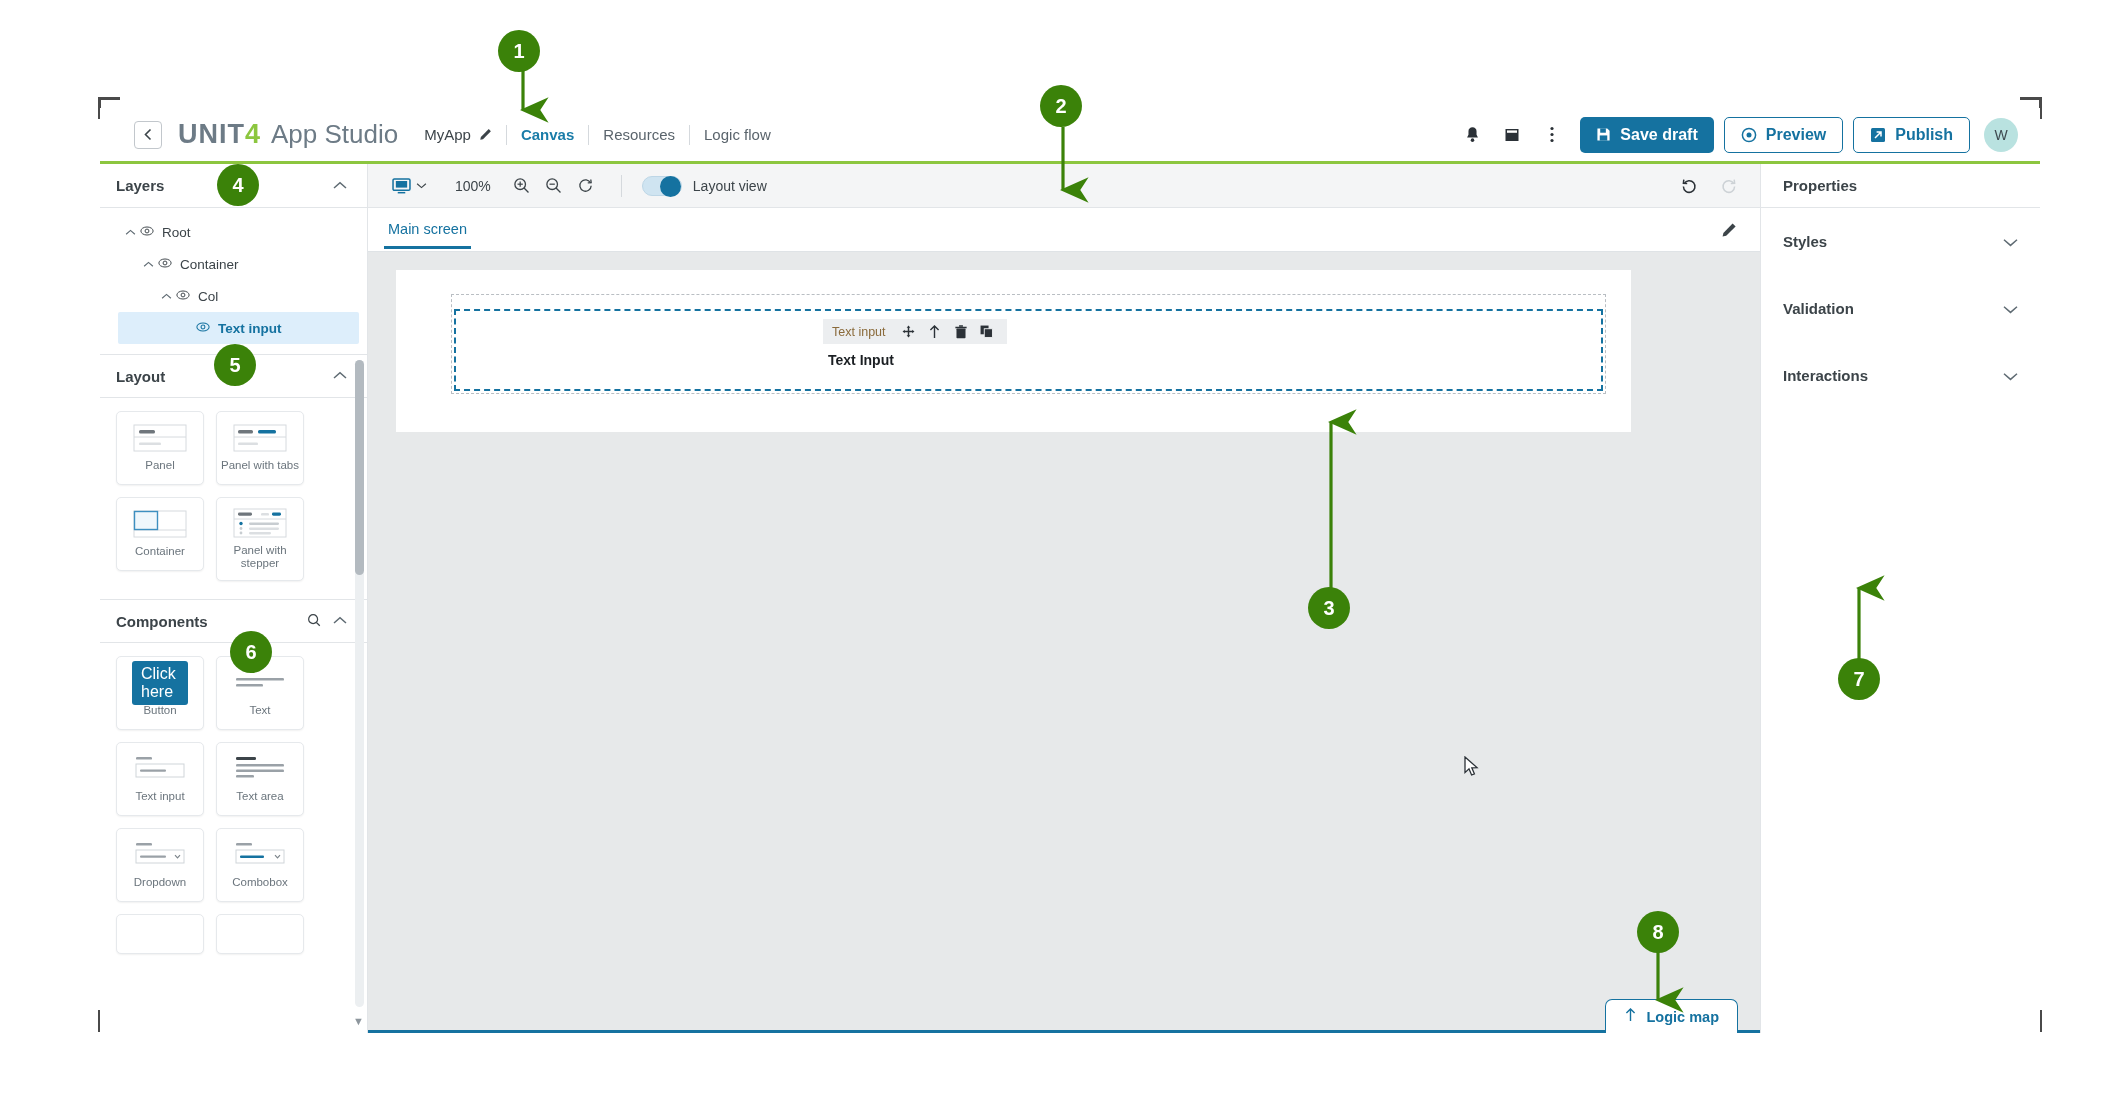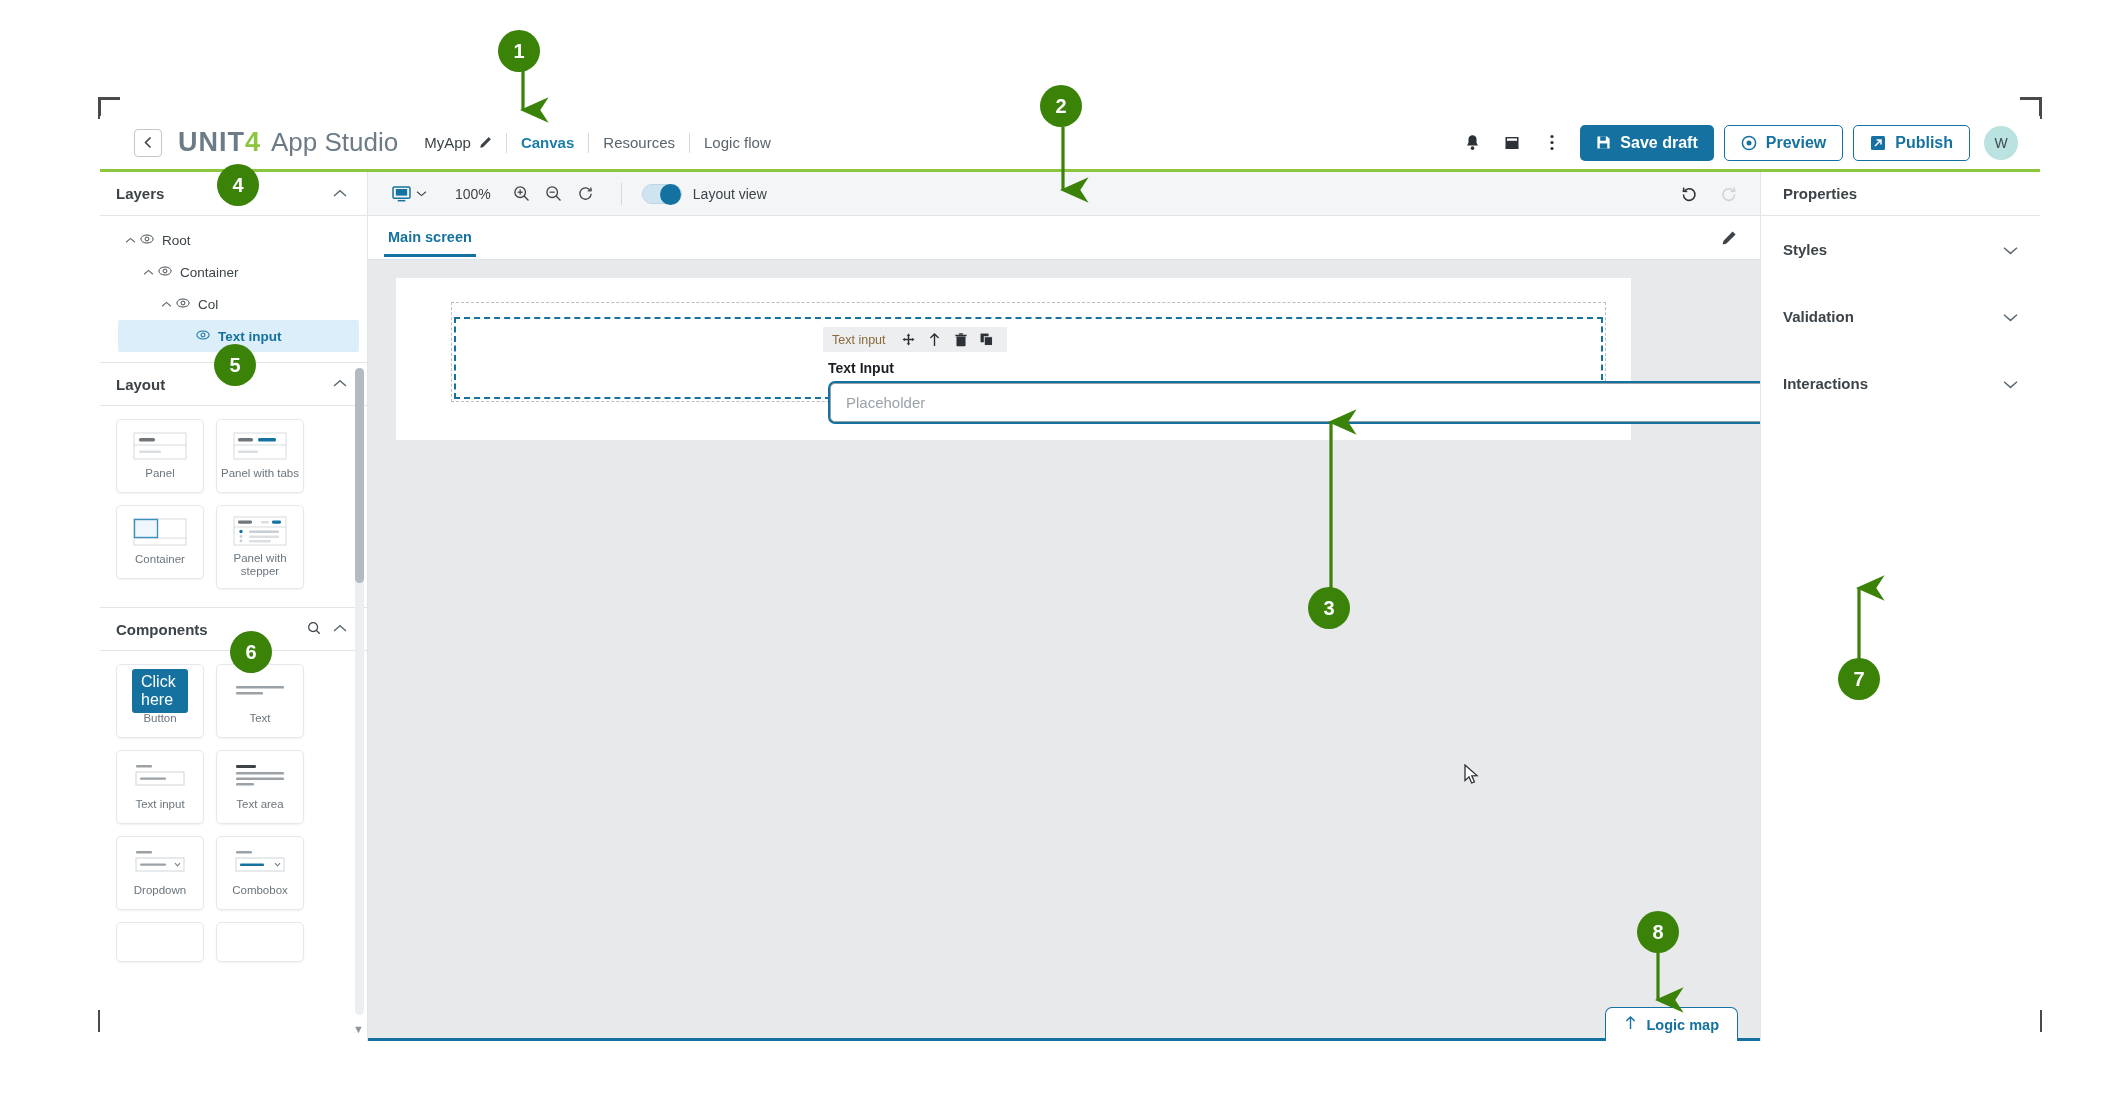--- a/index.html
+++ b/index.html
@@ -14,21 +14,21 @@
 
   
   .corner { position: absolute; border-color: #4a4a4a; }
   .corner-tl { left: 98px; top: 97px; width: 22px; height: 22px; border-left: 3px solid #4a4a4a; border-top: 3px solid #4a4a4a; }
   .corner-tr { left: 2020px; top: 97px; width: 22px; height: 22px; border-right: 3px solid #4a4a4a; border-top: 3px solid #4a4a4a; }
   .corner-bl { left: 98px; top: 1010px; width: 22px; height: 22px; border-left: 3px solid #4a4a4a; border-bottom: 3px solid #4a4a4a; }
   .corner-br { left: 2020px; top: 1010px; width: 22px; height: 22px; border-right: 3px solid #4a4a4a; border-bottom: 3px solid #4a4a4a; }
 
   
   #app {
-    position: absolute; left: 100px; top: 116px;
+    position: absolute; left: 100px; top: 108px;
     width: 1940px; height: 925px;
     background: #fca5a5;
     overflow: hidden;
   }
 
   
   #topbar {
     position: relative; height: 56px; width: 100%;
     background: #fff; display: flex; align-items: center;
     border-bottom: 3px solid #8cc63f;
@@ -122,21 +122,21 @@
   }
   .toggle .knob { position: absolute; right: 0px; top: -1px; width: 21px; height: 21px; border-radius: 50%; background: #1572a0; }
   .toggle-label { font-size: 14px; color: #3c4449; }
   .ct-right { margin-left: auto; display: flex; align-items: center; gap: 10px; }
 
   #screen-tabs {
     height: 44px; background: #fff; border-bottom: 1px solid #dfe3e6;
     display: flex; align-items: center; padding: 0 16px; position: relative;
   }
   .screen-tab {
-    font-size: 14.5px; color: #1572a0; font-weight: 700; padding: 11px 4px 9px 4px;
+    font-size: 14.5px; color: #1572a0; font-weight: 400; padding: 11px 4px 9px 4px;
     border-bottom: 3px solid #1572a0; cursor: pointer;
   }
   .tab-pencil { margin-left: auto; width: 30px; height: 30px; display: flex; align-items: center; justify-content: center; color: #3c4449; cursor: pointer; }
 
   #canvas-scroll { flex: 1; position: relative; overflow: hidden; }
   #screen-surface {
     position: absolute; left: 28px; top: 18px; width: 1235px; height: 162px; background: #fff;
   }
 
   
@@ -583,23 +583,20 @@
             </span>
             <span class="ft-icon">
               <svg width="13" height="13" viewBox="0 0 14 14">
                   <rect x="0.6" y="0.6" width="8.6" height="9.4" fill="#2b3137"></rect>
                   <rect x="4.6" y="4" width="8.8" height="9.4" fill="#2b3137" stroke="#eceef0" stroke-width="1"></rect>
                 </svg>
             </span>
           </div>
 
           <div class="ti-label" style="left:460px; top:100px;">Text Input</div>
-          <div class="ti-box" style="left:462px; top:123px;">
-            <span class="ti-ph">Placeholder</span>
-          </div>
 
           <div class="cursor" style="left:1096px; top:504px;">
             <svg width="15" height="22" viewBox="0 0 15 22">
               <path d="M1 1 L1 16.6 L5 12.8 L7.6 19 L10.4 17.8 L7.8 11.8 L13 11.6 Z" fill="#ffffff" stroke="#2b3137" stroke-width="1.3"></path>
             </svg>
           </div>
 
           <div id="logicmap">
             <span class="lm-arrow">
               <svg width="13" height="14" viewBox="0 0 14 15">

